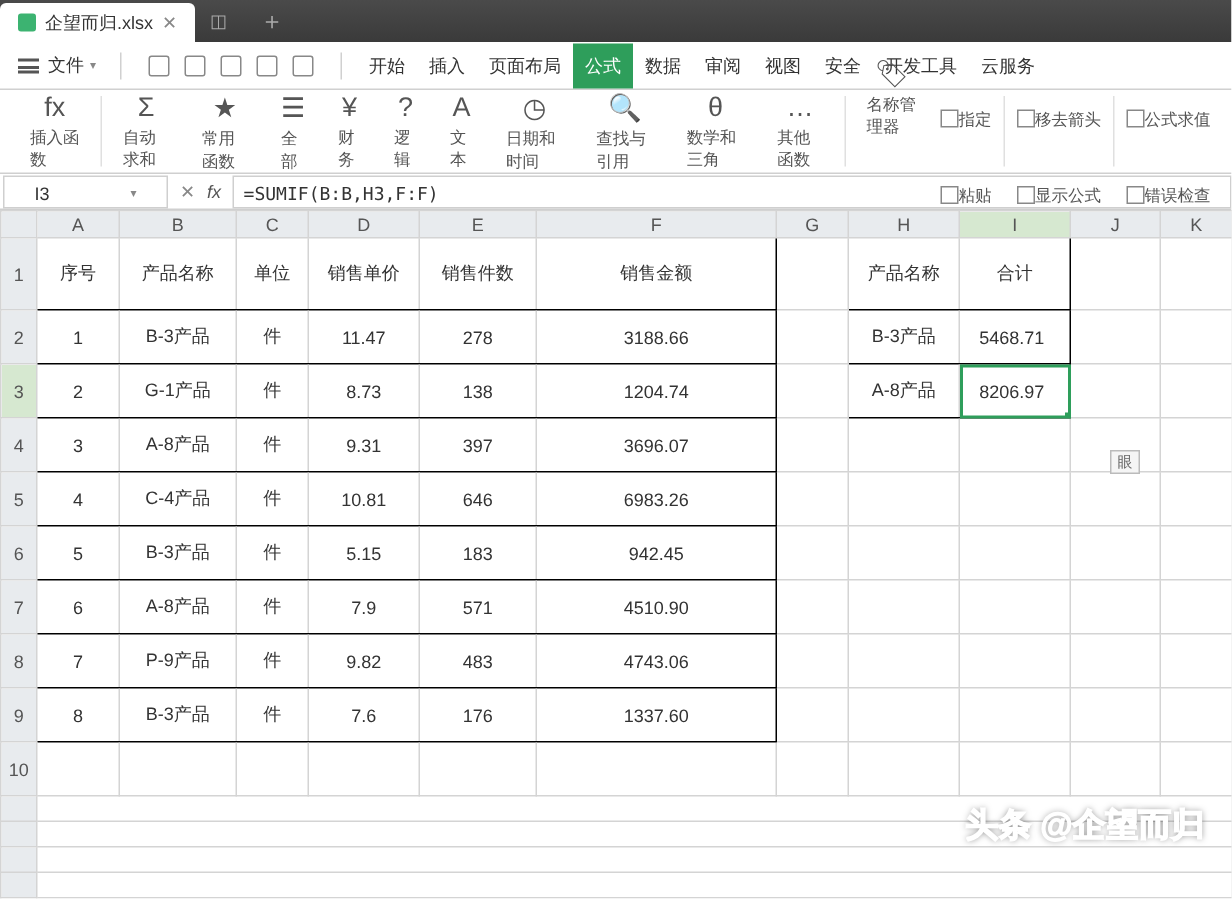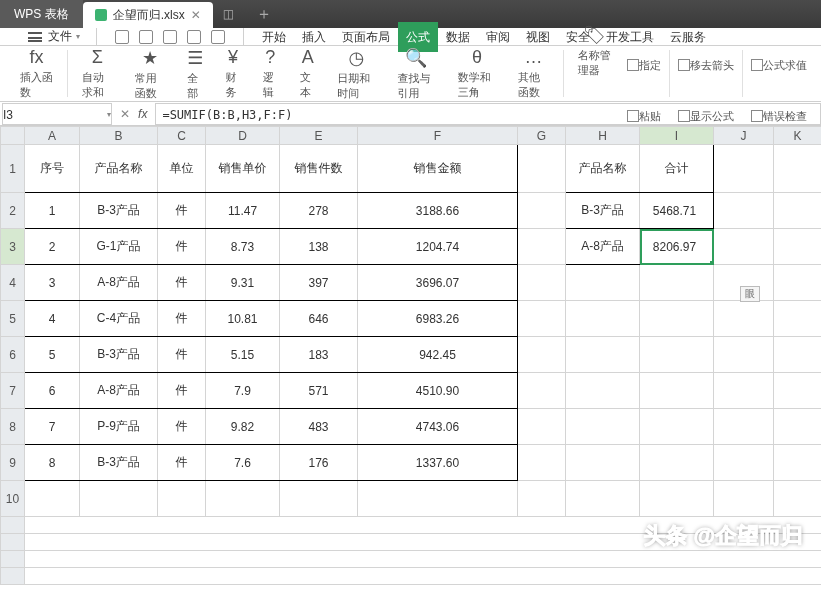--- a/index.html
+++ b/index.html
@@ -7,21 +7,21 @@
 
 .title-bar { background: #2c3e50; background: linear-gradient(#4a4a4a,#3a3a3a); height: 28px; display: flex; align-items: center; }
 .title-bar .app-name { background: #5a5a5a; color: #fff; padding: 0 14px; height: 28px; line-height: 28px; font-size: 12px; }
 .tab-area { display: flex; align-items: center; flex: 1; }
 .doc-tab { display: flex; align-items: center; gap: 6px; background: #fff; color: #333; padding: 0 12px; height: 26px; margin-top: 2px; border-radius: 4px 4px 0 0; }
 .doc-icon { width: 12px; height: 12px; background: #3cb371; border-radius: 2px; }
 .doc-close { color: #888; }
 .tab-pin { color: #aaa; margin: 0 10px; }
 .tab-add { color: #aaa; margin-left: 12px; font-size: 16px; }
 
-.menu-bar { background: #fff; border-bottom: 1px solid #d0d0d0; height: 18px; display: flex; align-items: center; padding: 0 22px; gap: 4px; }
+.menu-bar { background: #fff; border-bottom: 1px solid #d0d0d0; height: 32px; display: flex; align-items: center; padding: 0 6px; gap: 4px; }
 .hamburger { display:inline-block; width:14px; height:10px; border-top:2px solid #555; border-bottom:2px solid #555; position:relative; margin-right:2px; }
 .hamburger::after { content:""; position:absolute; top:3px; left:0; right:0; height:2px; background:#555; }
 .file-menu { display: flex; align-items:center; gap:4px; padding: 0 6px; color:#333; }
 .dd { font-size:8px; color:#888; }
 .qat { display: flex; gap: 10px; padding: 0 8px; }
 .qat-icon { width:14px; height:14px; border:1px solid #888; border-radius:2px; display:inline-block; }
 .vsep { width:1px; height:18px; background:#d0d0d0; margin:0 6px; }
 .menu-item { padding: 0 8px; color: #333; cursor: pointer; height: 30px; line-height: 30px; }
 .menu-item.active { color: #fff; background: #2e9e5b; }
 
@@ -30,21 +30,21 @@
 .rgroup:last-child { border-right:none; }
 .rg-big { display:flex; flex-direction:column; align-items:center; gap:2px; padding: 0 6px; }
 .rg-row { display:flex; gap:10px; flex-wrap:nowrap; }
 .rg-label { font-size: 11px; color:#555; }
 .rg-icon { font-size: 18px; color:#555; }
 .rg-small { display:flex; flex-direction:column; gap:2px; }
 .rg-small-item { display:flex; align-items:center; gap:0; font-size:11px; color:#555; white-space:nowrap;margin-top:34px; }
 .sq { width:12px; height:12px; border:1px solid #888; display:inline-block; }
 
 .formula-row { height: 24px; background:#fff; border-bottom:1px solid #cfcfcf; display:flex; align-items:center; }
-.name-box { width:110px; height:22px; border:1px solid #cfcfcf; padding:0 0; line-height:22px; margin-left:2px; font-size:12px; display:flex; justify-content:space-between; color:#333; }
+.name-box { width:110px; height:22px; border:1px solid #cfcfcf; padding:0 20px; line-height:22px; margin-left:2px; font-size:12px; display:flex; justify-content:space-between; color:#333; }
 .fx-controls { display:flex; align-items:center; gap:8px; padding:0 8px; color:#888; }
 .fx-controls .fx { font-style:italic; color:#555; }
 .formula-input { flex:1; height:22px; border:1px solid #cfcfcf; padding:0 6px; line-height:22px; font-family: Consolas, monospace; font-size:12px; }
 
 .sheet-area { position:relative; }
 .grid { border-collapse: collapse; table-layout: fixed; width: 821px; }
 .grid th, .grid td { border: 1px solid #d4d4d4; font-size: 12px; text-align: center; overflow: hidden; white-space: nowrap; }
 .grid .col-head { background:#e8ebee; color:#555; height:18px; font-weight:normal; }
 .grid .row-head { background:#e8ebee; color:#555; width:24px; font-weight:normal; }
 .grid .corner { background:#e8ebee; width:24px; height:18px; }
@@ -63,21 +63,20 @@
 .autofill-tip { position:absolute; left:740px; top:160px; width:20px; height:16px; border:1px solid #bbb; background:#f5f5f5; font-size:10px; display:flex; align-items:center; justify-content:center; color:#666; }
 .watermark { position:absolute; right:18px; bottom:34px; font-size:22px; font-weight:bold; color:#fff; text-shadow:0 0 4px rgba(0,0,0,.5); -webkit-text-stroke: 1px #fff; }
 
 
 .cA{width:55px}.cB{width:78px}.cC{width:48px}.cD{width:74px}.cE{width:78px}.cF{width:160px}.cG{width:48px}.cH{width:74px}.cI{width:74px}.cJ{width:60px}.cK{width:48px}
 </style>
 </head>
 <body>
 
 <div class="title-bar">
-  <div class="app-name">WPS 表格</div>
   <div class="tab-area">
     <div class="doc-tab">
       <span class="doc-icon"></span>
       <span>企望而归.xlsx</span>
       <span class="doc-close">✕</span>
     </div>
     <span class="tab-pin">◫</span>
     <span class="tab-add">＋</span>
   </div>
 </div>

